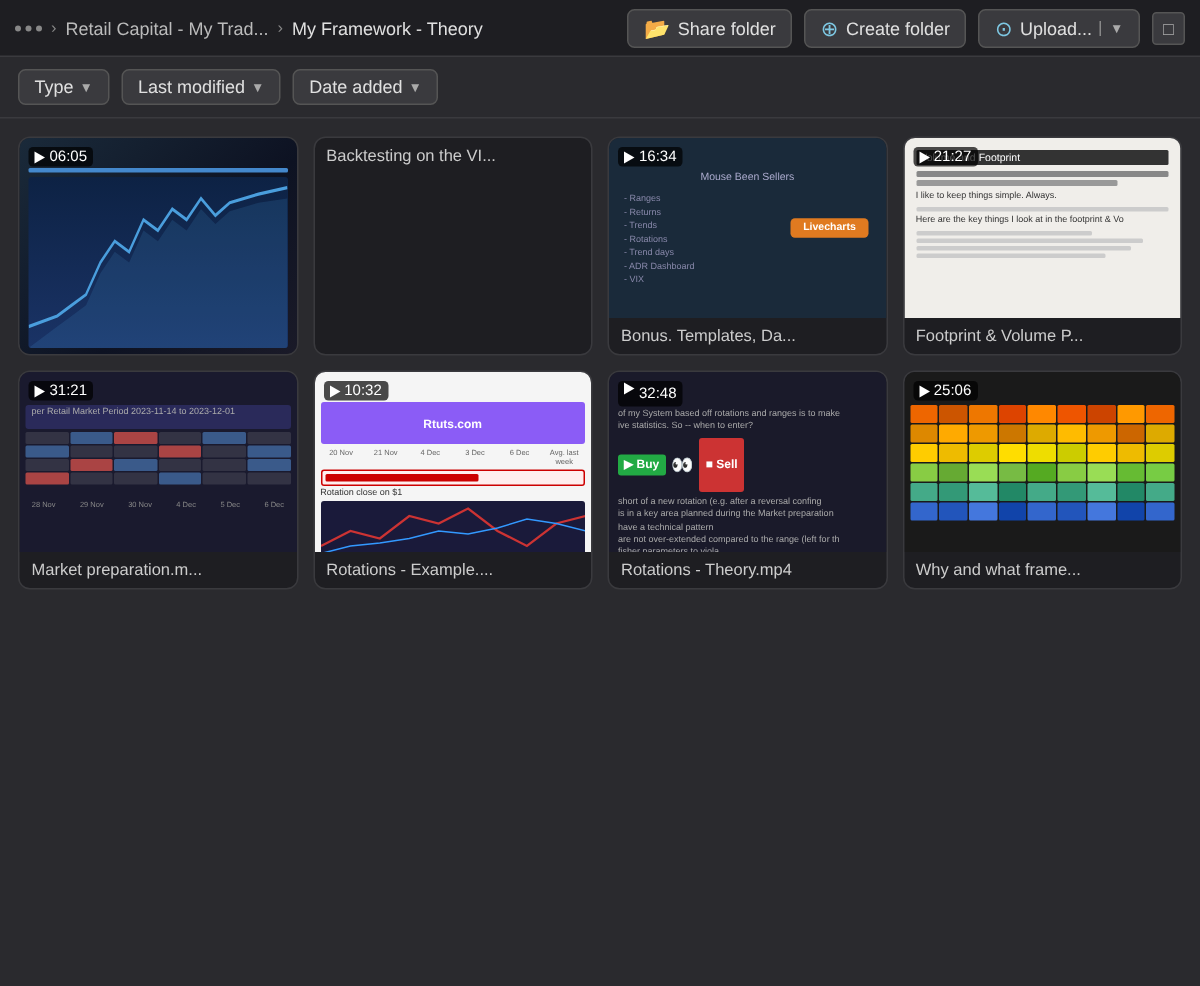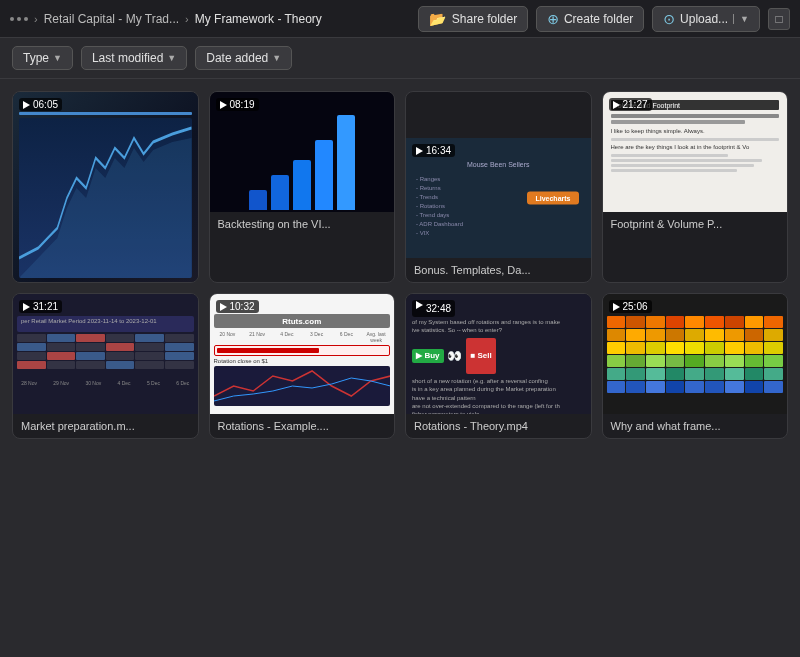--- a/index.html
+++ b/index.html
@@ -229,36 +229,25 @@
             <polyline points="0,70 20,65 30,60 40,55 50,40 60,30 70,35 80,20 90,25 100,15 110,20 120,10 130,18 140,12 160,8 180,5" fill="none" stroke="#4a9edd" stroke-width="1.5"></polyline>
             <polygon points="0,80 20,70 30,65 40,60 50,45 60,35 70,40 80,25 90,30 100,20 110,25 120,15 130,22 140,16 160,12 180,10 180,80" fill="rgba(74,158,221,0.15)"></polygon>
           </svg>
         </div>
       </div>
     </div>
     <div class="video-title">Backtesting of a long-...</div>
   </div>
 
   <div class="video-card">
-    <div class="video-thumb thumb-blue-bars" style="background:#050510;display:flex;align-items:flex-end;justify-content:center;gap:4px;padding:8px 10px 2px;">
-      <div class="thumb-duration" style="position:absolute;top:6px;left:6px;">
-        <div class="play-triangle"></div>
-        <span>08:19</span>
-      </div>
-      <div style="width:18px;height:20px;background:#1155cc;border-radius:2px 2px 0 0;"></div>
-      <div style="width:18px;height:35px;background:#1166dd;border-radius:2px 2px 0 0;"></div>
-      <div style="width:18px;height:50px;background:#1177ee;border-radius:2px 2px 0 0;"></div>
-      <div style="width:18px;height:70px;background:#2288ff;border-radius:2px 2px 0 0;"></div>
-      <div style="width:18px;height:95px;background:#3399ff;border-radius:2px 2px 0 0;"></div>
-    </div>
     <div class="video-title">Backtesting on the VI...</div>
   </div>
 
   <div class="video-card">
-    <div class="video-thumb" style="background:#1a2a3a;padding:10px;display:flex;flex-direction:column;justify-content:center;gap:6px;margin-top:46px;">
+    <div class="video-thumb" style="background:#1a2a3a;padding:10px;display:flex;flex-direction:column;justify-content:center;gap:6px;">
       <div class="thumb-duration">
         <div class="play-triangle"></div>
         <span>16:34</span>
       </div>
       <div style="font-size:7px;color:#aaaacc;text-align:center;margin-bottom:2px;">Mouse Been Sellers</div>
       <div style="display:flex;flex-direction:column;gap:3px;font-size:6px;color:#8888aa;">
         <div>- Ranges</div>
         <div>- Returns</div>
         <div>- Trends</div>
         <div>- Rotations</div>
@@ -345,21 +334,21 @@
     </div>
     <div class="video-title">Market preparation.m...</div>
   </div>
 
   <div class="video-card">
     <div class="video-thumb" style="background:#f5f5f5;padding:4px;overflow:hidden;position:relative;">
       <div class="thumb-duration" style="position:absolute;top:6px;left:6px;background:rgba(0,0,0,0.7);color:#fff;font-size:10px;padding:1px 4px;border-radius:3px;display:flex;align-items:center;gap:3px;z-index:2;">
         <div class="play-triangle"></div>
         <span>10:32</span>
       </div>
-      <div style="background:#737373;height:14px;border-radius:2px;margin-bottom:3px;display:flex;align-items:center;justify-content:center;font-size:8px;color:#fff;font-weight:bold;margin-top:16px;">Rtuts.com</div>
+      <div style="background:#8b5cf6;height:28px;border-radius:2px;margin-bottom:3px;display:flex;align-items:center;justify-content:center;font-size:8px;color:#fff;font-weight:bold;margin-top:16px;">Rtuts.com</div>
       <div style="display:flex;gap:2px;margin-bottom:2px;font-size:5px;color:#666;">
         <span style="flex:1;text-align:center;">20 Nov</span>
         <span style="flex:1;text-align:center;">21 Nov</span>
         <span style="flex:1;text-align:center;">4 Dec</span>
         <span style="flex:1;text-align:center;">3 Dec</span>
         <span style="flex:1;text-align:center;">6 Dec</span>
         <span style="flex:1;text-align:center;">Avg. last week</span>
       </div>
       <div style="background:#ffeeee;border:1px solid #cc0000;padding:2px;border-radius:2px;margin-bottom:2px;">
         <div style="height:5px;background:#cc0000;border-radius:1px;width:60%;"></div>

